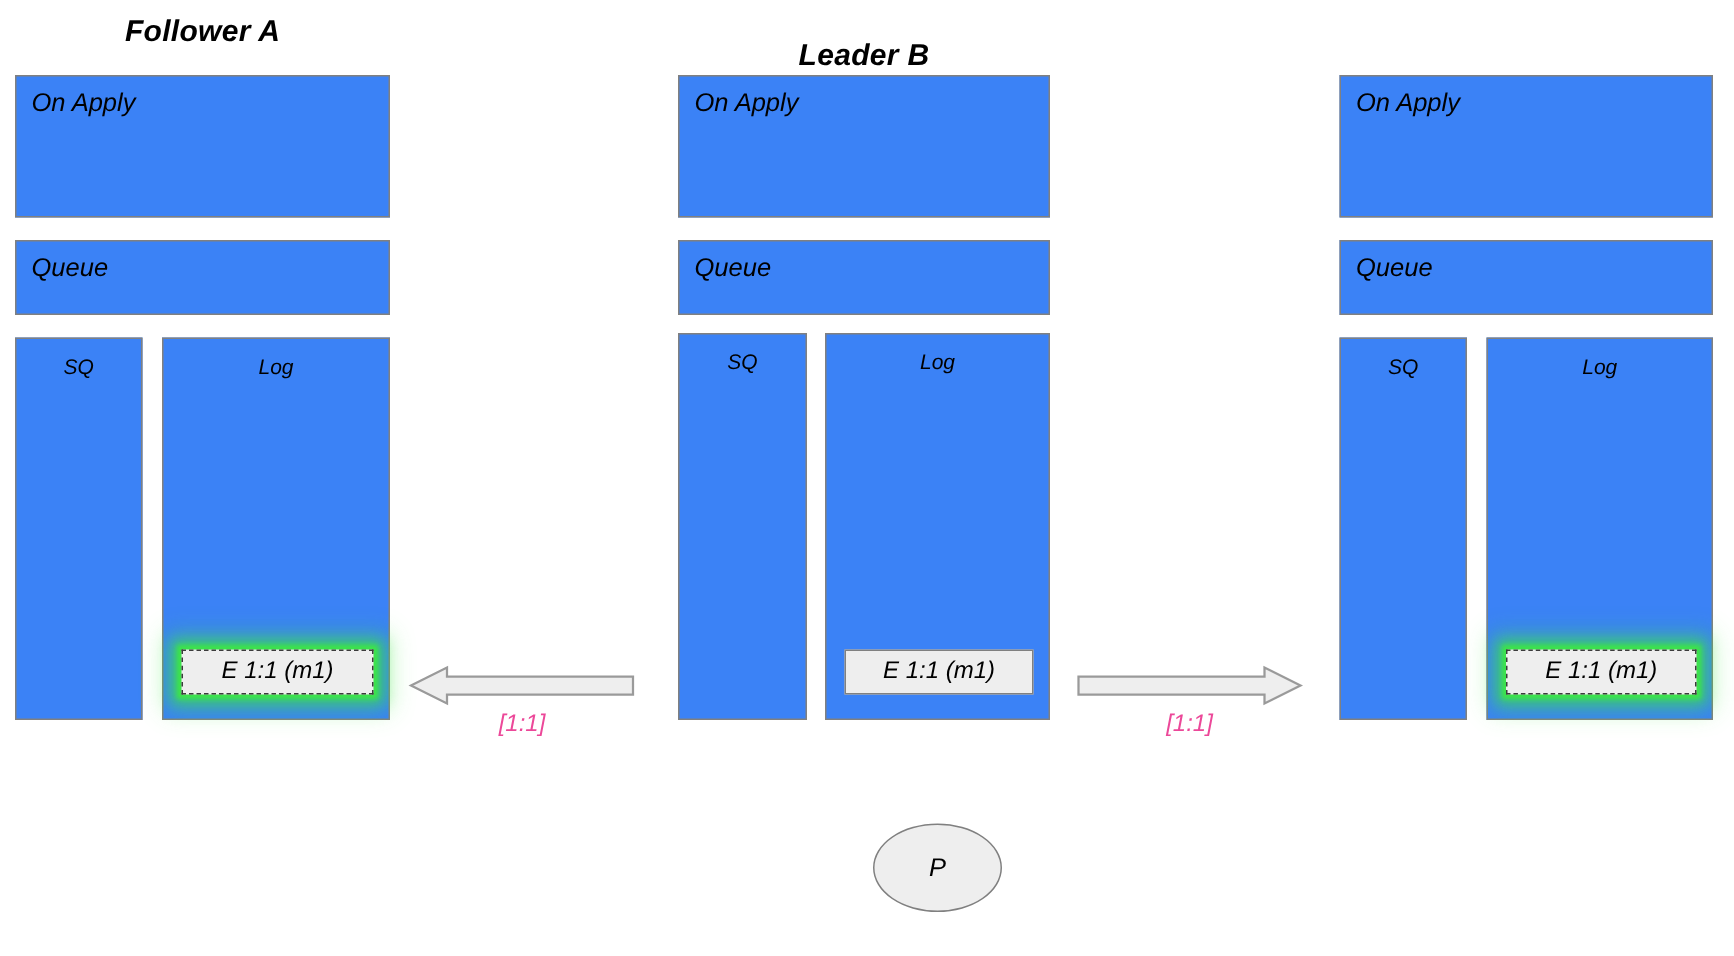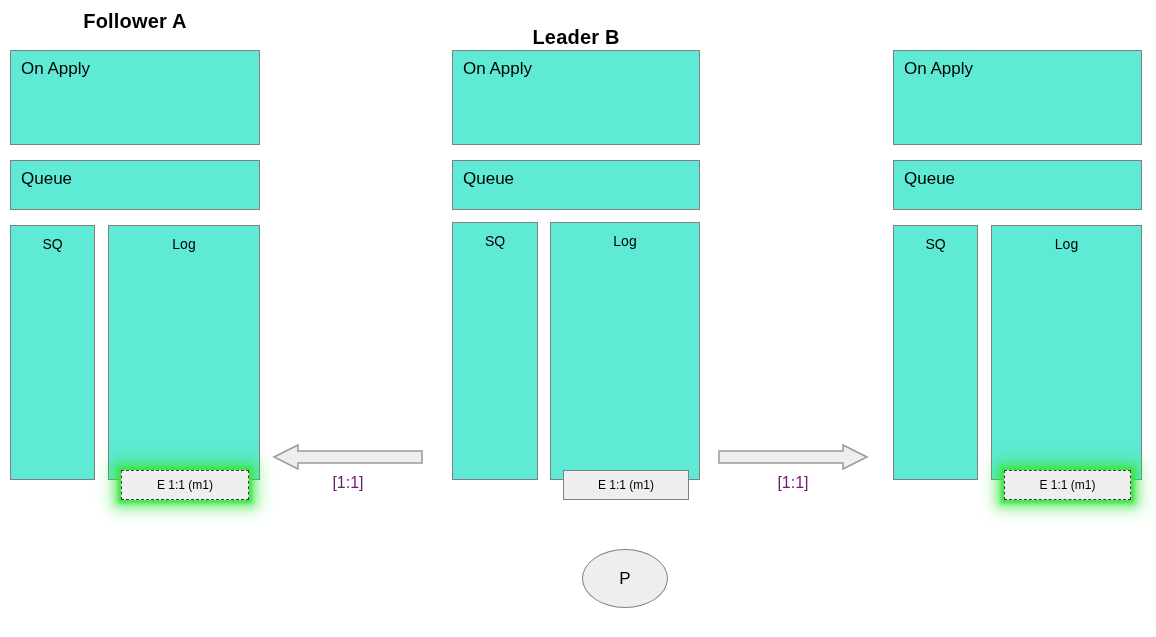--- a/index.html
+++ b/index.html
@@ -14,35 +14,36 @@
     font-family: "Liberation Sans", sans-serif;
     color: #000000;
     overflow: hidden;
   }
 
   .stage {
     position: absolute;
     left: 0; top: 0;
     width: 1156px;
     height: 517px;
+    font-style: italic;
   }
 
   .node-title {
     position: absolute;
     font-size: 20px;
     font-weight: bold;
     color: #000;
     text-align: center;
     white-space: nowrap;
     letter-spacing: 0.2px;
   }
 
   .box {
     position: absolute;
-    background: #5eead4;
+    background: #3b82f6;
     border: 1.5px solid #808080;
     box-sizing: border-box;
   }
 
   .box-label-tl {
     position: absolute;
     left: 10px;
     top: 8px;
     font-size: 17px;
     color: #000;
@@ -60,25 +61,24 @@
     white-space: nowrap;
   }
 
   
   .entry {
     position: absolute;
     box-sizing: border-box;
     display: flex;
     align-items: center;
     justify-content: center;
-    font-size: 12px;
+    font-size: 16px;
     color: #000;
     background: #eeeeee;
     white-space: nowrap;
-    margin-top: 37px;
   }
   .entry.plain {
     border: 1.5px solid #808080;
   }
   .entry.highlight {
     border: 1.5px dashed #3b3b3b;
     box-shadow:
       0 0 3px 3px rgba(60, 230, 70, 0.95),
       0 0 9px 7px rgba(60, 230, 70, 0.60),
       0 0 16px 11px rgba(60, 230, 70, 0.28);
@@ -90,21 +90,21 @@
   }
   .arrow-wrap svg {
     display: block;
   }
   .arrow-label {
     position: absolute;
     left: 0;
     right: 0;
     text-align: center;
     font-size: 16px;
-    color: #701a75;
+    color: #ec4899;
     white-space: nowrap;
   }
 
   .ellipse {
     position: absolute;
     background: #eeeeee;
     border: 1.5px solid #808080;
     border-radius: 50%;
     box-sizing: border-box;
     display: flex;

